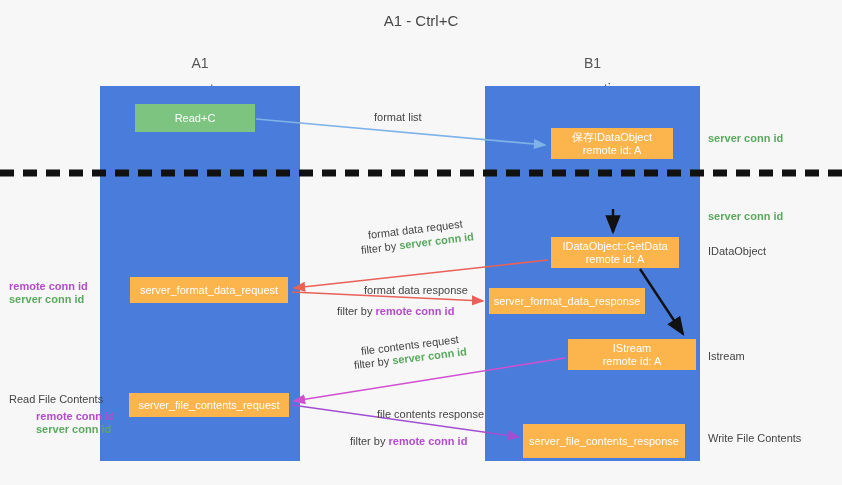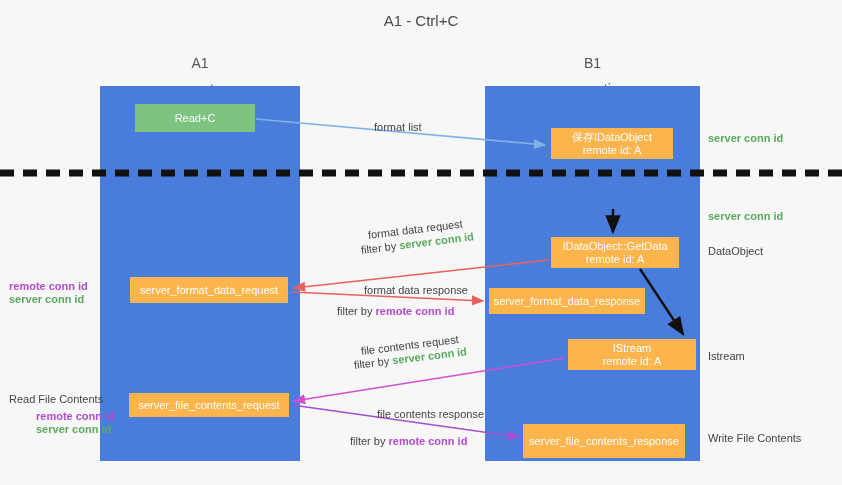--- a/index.html
+++ b/index.html
@@ -93,21 +93,21 @@
     color: #444444;
     white-space: nowrap;
   }
   .lbl.green { color: #5aa95e; font-weight: bold; }
   .lbl.purple { color: #b44ccd; font-weight: bold; }
   .lbl .green { color: #5aa95e; font-weight: bold; }
   .lbl .purple { color: #b44ccd; font-weight: bold; }
 
   .rot-up { transform: rotate(-7deg); transform-origin: left center; }
 
-  .lbl-formatlist { left: 374px; top: 120px; }
+  .lbl-formatlist { left: 374px; top: 110px; }
   .lbl-srvconn1 { left: 708px; top: 131px; }
   .lbl-srvconn2 { left: 708px; top: 209px; }
   .lbl-dataobject { left: 708px; top: 244px; }
   .lbl-istream { left: 708px; top: 349px; }
   .lbl-writefile { left: 708px; top: 431px; }
 
   .lbl-fdreq { left: 368px; top: 228px; }
   .lbl-fdreq2 { left: 361px; top: 243px; }
   .lbl-fdresp { left: 364px; top: 283px; }
   .lbl-fdresp2 { left: 337px; top: 304px; }
@@ -233,21 +233,21 @@
     <span>filter by </span><span class="green">server conn id</span>
   </div>
 
   <div class="lbl lbl-fcresp">file contents response</div>
   <div class="lbl lbl-fcresp2">
     <span>filter by </span><span class="purple">remote conn id</span>
   </div>
 
   <div class="lbl green lbl-srvconn1">server conn id</div>
   <div class="lbl green lbl-srvconn2">server conn id</div>
-  <div class="lbl lbl-dataobject">DataObject</div>
+  <div class="lbl lbl-dataobject">IDataObject</div>
   <div class="lbl lbl-istream">Istream</div>
   <div class="lbl lbl-writefile">Write File Contents</div>
 
   <div class="lbl purple lbl-left1">remote conn id</div>
   <div class="lbl green lbl-left2">server conn id</div>
   <div class="lbl lbl-readfile">Read File Contents</div>
   <div class="lbl purple lbl-left3">remote conn id</div>
   <div class="lbl green lbl-left4">server conn id</div>
 
 </div>

